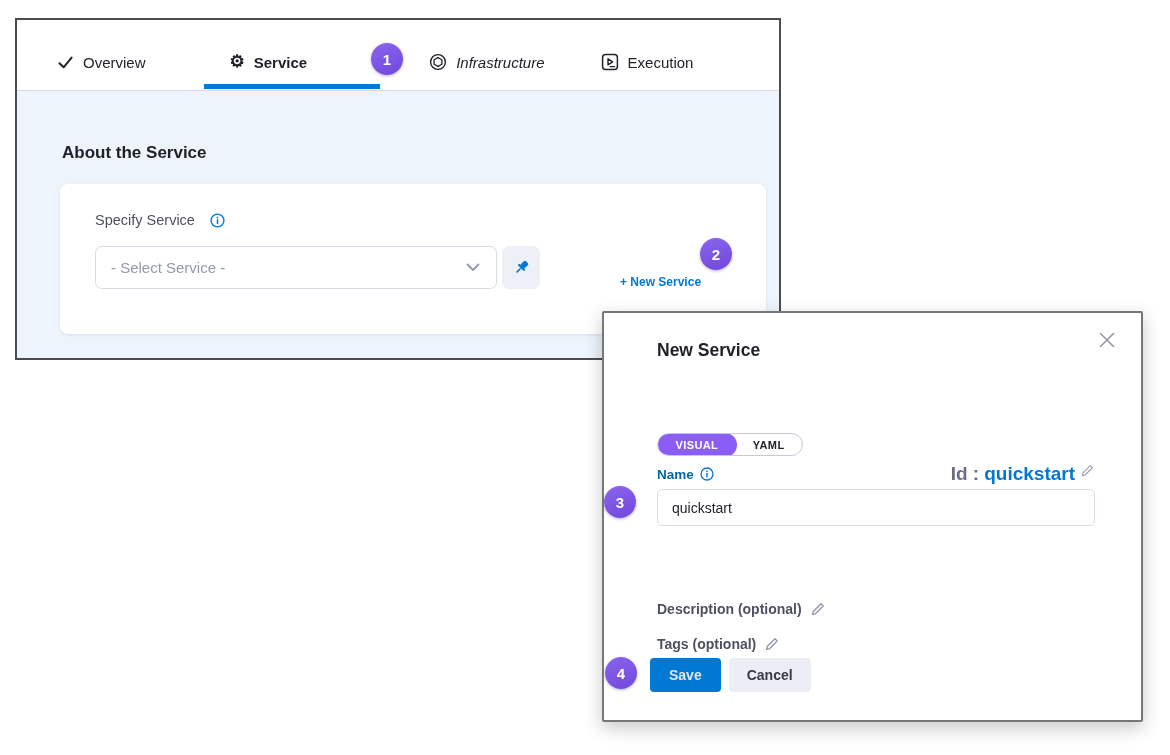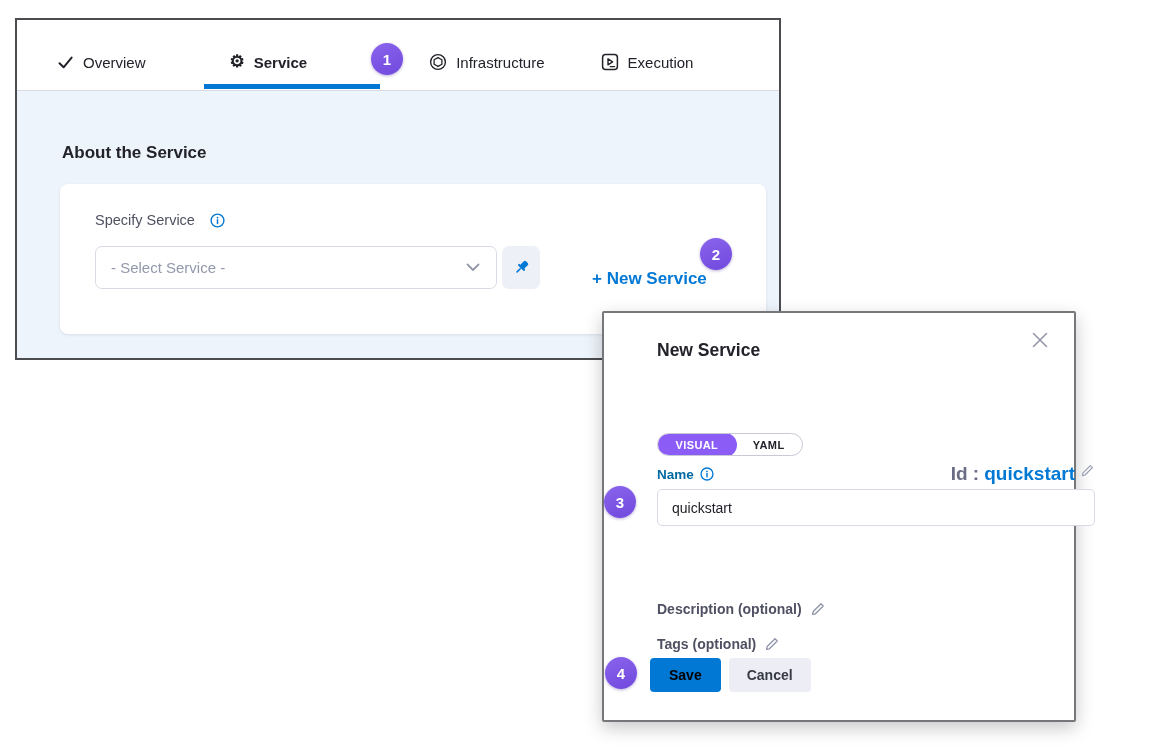--- a/index.html
+++ b/index.html
@@ -33,25 +33,25 @@
     align-items:center; gap:15px; font-size:14.5px; color:#4f5162; }
   .controls-row { position:absolute; left:35px; top:62px; display:flex;
     align-items:flex-end; }
   .select-box { width:402px; height:43px; background:#fff; border:1px solid #d9dae5;
     border-radius:7px; display:flex; align-items:center; justify-content:space-between;
     padding:0 16px 0 15px; cursor:pointer; }
   .select-placeholder { font-size:15px; color:#9399ab; }
   .pin-btn { width:38px; height:43px; margin-left:5px; background:#eef0f8;
     border-radius:7px; display:flex; align-items:center; justify-content:center;
     cursor:pointer; }
-  .new-service-link { margin-left:52px; font-size:17px; font-weight:700;
+  .new-service-link { margin-left:80px; font-size:12px; font-weight:700;
     color:#0278d5; cursor:pointer; white-space:nowrap; }
 
   
-  .modal { position:absolute; left:602px; top:311px; width:474px; height:411px;
+  .modal { position:absolute; left:602px; top:311px; width:541px; height:411px;
     background:#fff; border:2px solid #76777b; border-radius:2px;
     box-shadow:0 6px 18px rgba(0,0,0,.22); }
   .modal-close { position:absolute; top:15px; right:22px; width:24px; height:24px;
     display:flex; align-items:center; justify-content:center; cursor:pointer; }
   .modal-title { position:absolute; left:53px; top:27px; font-size:17.5px;
     font-weight:700; color:#22222a; }
   .toggle { position:absolute; left:53px; top:120px; height:23px; display:flex;
     border:1.5px solid #c7c9d6; border-radius:12px; background:#fff; overflow:hidden; }
   .toggle-seg { display:flex; align-items:center; justify-content:center;
     font-size:11px; font-weight:700; letter-spacing:.4px; padding:0 17px;
@@ -69,21 +69,21 @@
   .name-input { position:absolute; left:53px; top:176px; width:438px; height:37px;
     border:1px solid #d9dae5; border-radius:5px; font-size:14px; color:#22222a;
     padding:0 14px; outline:none; font-family:"Liberation Sans", sans-serif; }
   .meta-line { position:absolute; left:53px; display:flex; align-items:center;
     gap:8px; font-size:14px; font-weight:700; color:#4f5162;margin-top:40px; }
   .meta-desc { top:248px; }
   .meta-tags { top:283px; }
   .modal-footer { position:absolute; left:46px; top:345px; display:flex; gap:8px; }
   .btn { height:34px; border:none; border-radius:4px; font-size:14px;
     font-weight:700; cursor:pointer; font-family:"Liberation Sans", sans-serif; }
-  .btn-save { background:#0278d5; color:#000000; padding:0 19px; }
+  .btn-save { background:#0278d5; color:#e5e5e5; padding:0 19px; }
   .btn-cancel { background:#edeef5; color:#383946; padding:0 18px; }
 
   
   .callout { position:absolute; width:32px; height:32px; border-radius:50%;
     background:linear-gradient(160deg,#8a64ec,#7048dd); color:#fff; font-size:15px;
     font-weight:700; display:flex; align-items:center; justify-content:center;
     box-shadow:0 1px 3px rgba(60,30,140,.35); z-index:30; }
   .callout-1 { left:371px; top:43px; }
   .callout-2 { left:700px; top:238px; }
   .callout-3 { left:604px; top:486px; }
@@ -105,21 +105,21 @@
           <svg width="17" height="15" viewBox="0 0 17 15">
               <path d="M2.5 8.2 L6.6 12.3 L14.6 2.6" fill="none" stroke="#22222a" stroke-width="2" stroke-linecap="round" stroke-linejoin="round"></path>
             </svg>
         </span>
         <span>Overview</span>
       </div>
       <div class="tab active">
         <span class="glyph gear-glyph">⚙</span>
         <span>Service</span>
       </div>
-      <div class="tab" style="margin-left:122px;">
+      <div class="tab" style="margin-left:122px;font-style:italic;">
         <span class="glyph">
           <svg width="18" height="18" viewBox="0 0 18 18">
               <circle cx="9" cy="9" r="7.4" fill="none" stroke="#22222a" stroke-width="1.4"></circle>
               <polygon points="9,4.6 12.9,6.8 12.9,11.2 9,13.4 5.1,11.2 5.1,6.8" fill="none" stroke="#22222a" stroke-width="1.3"></polygon>
             </svg>
         </span>
         <span>Infrastructure</span>
       </div>
       <div class="tab" style="margin-left:56px;">
         <span class="glyph">

